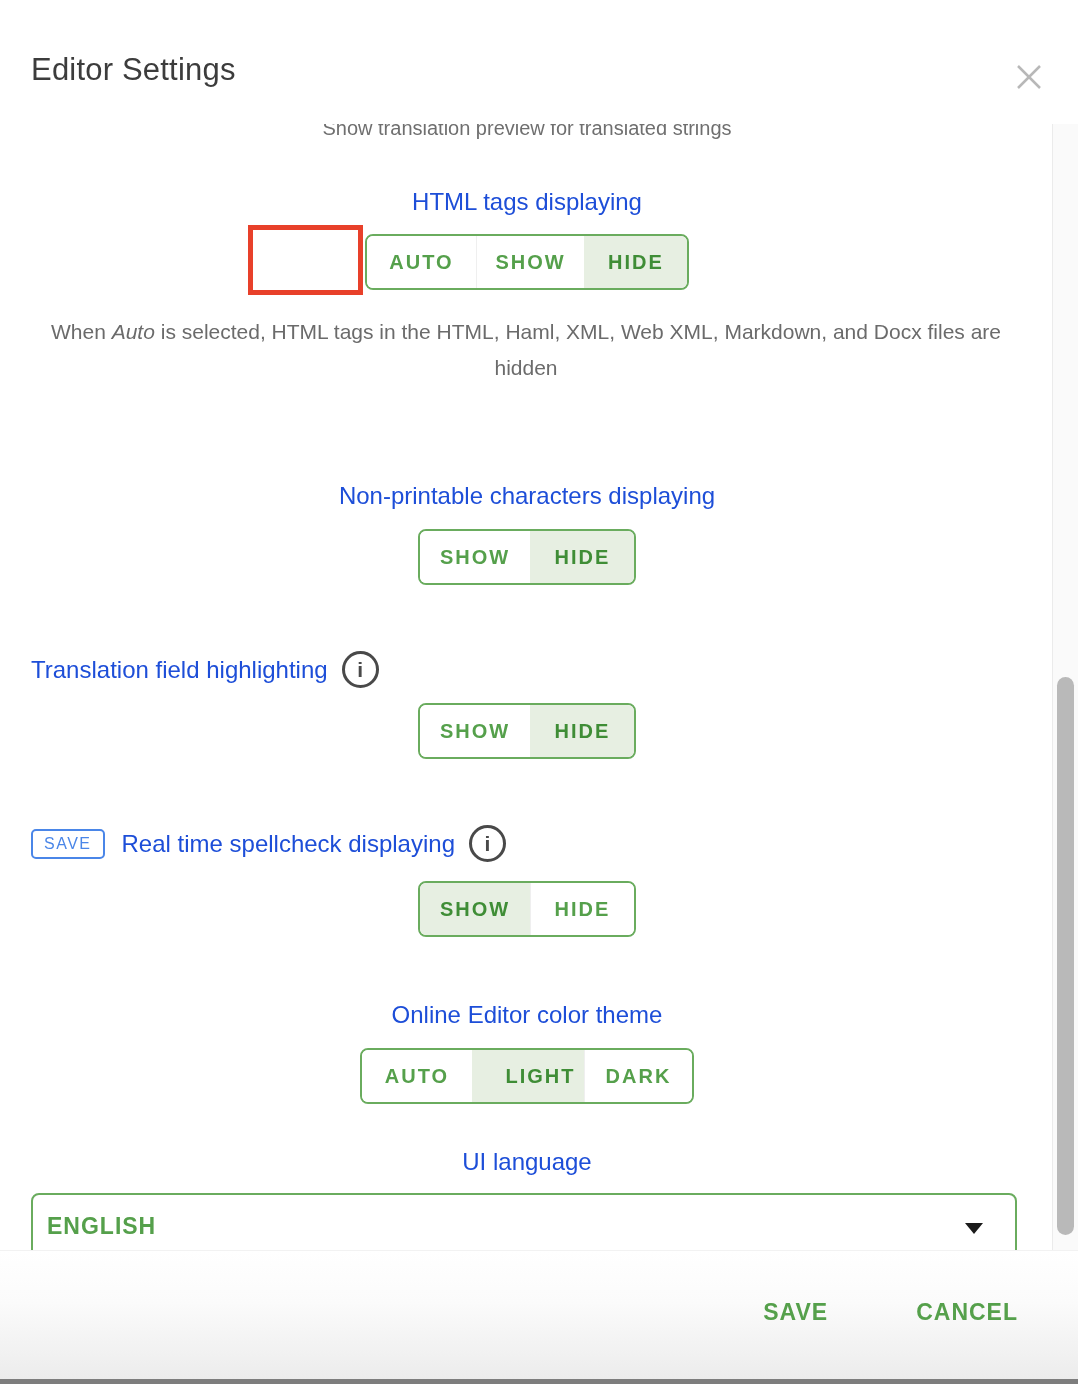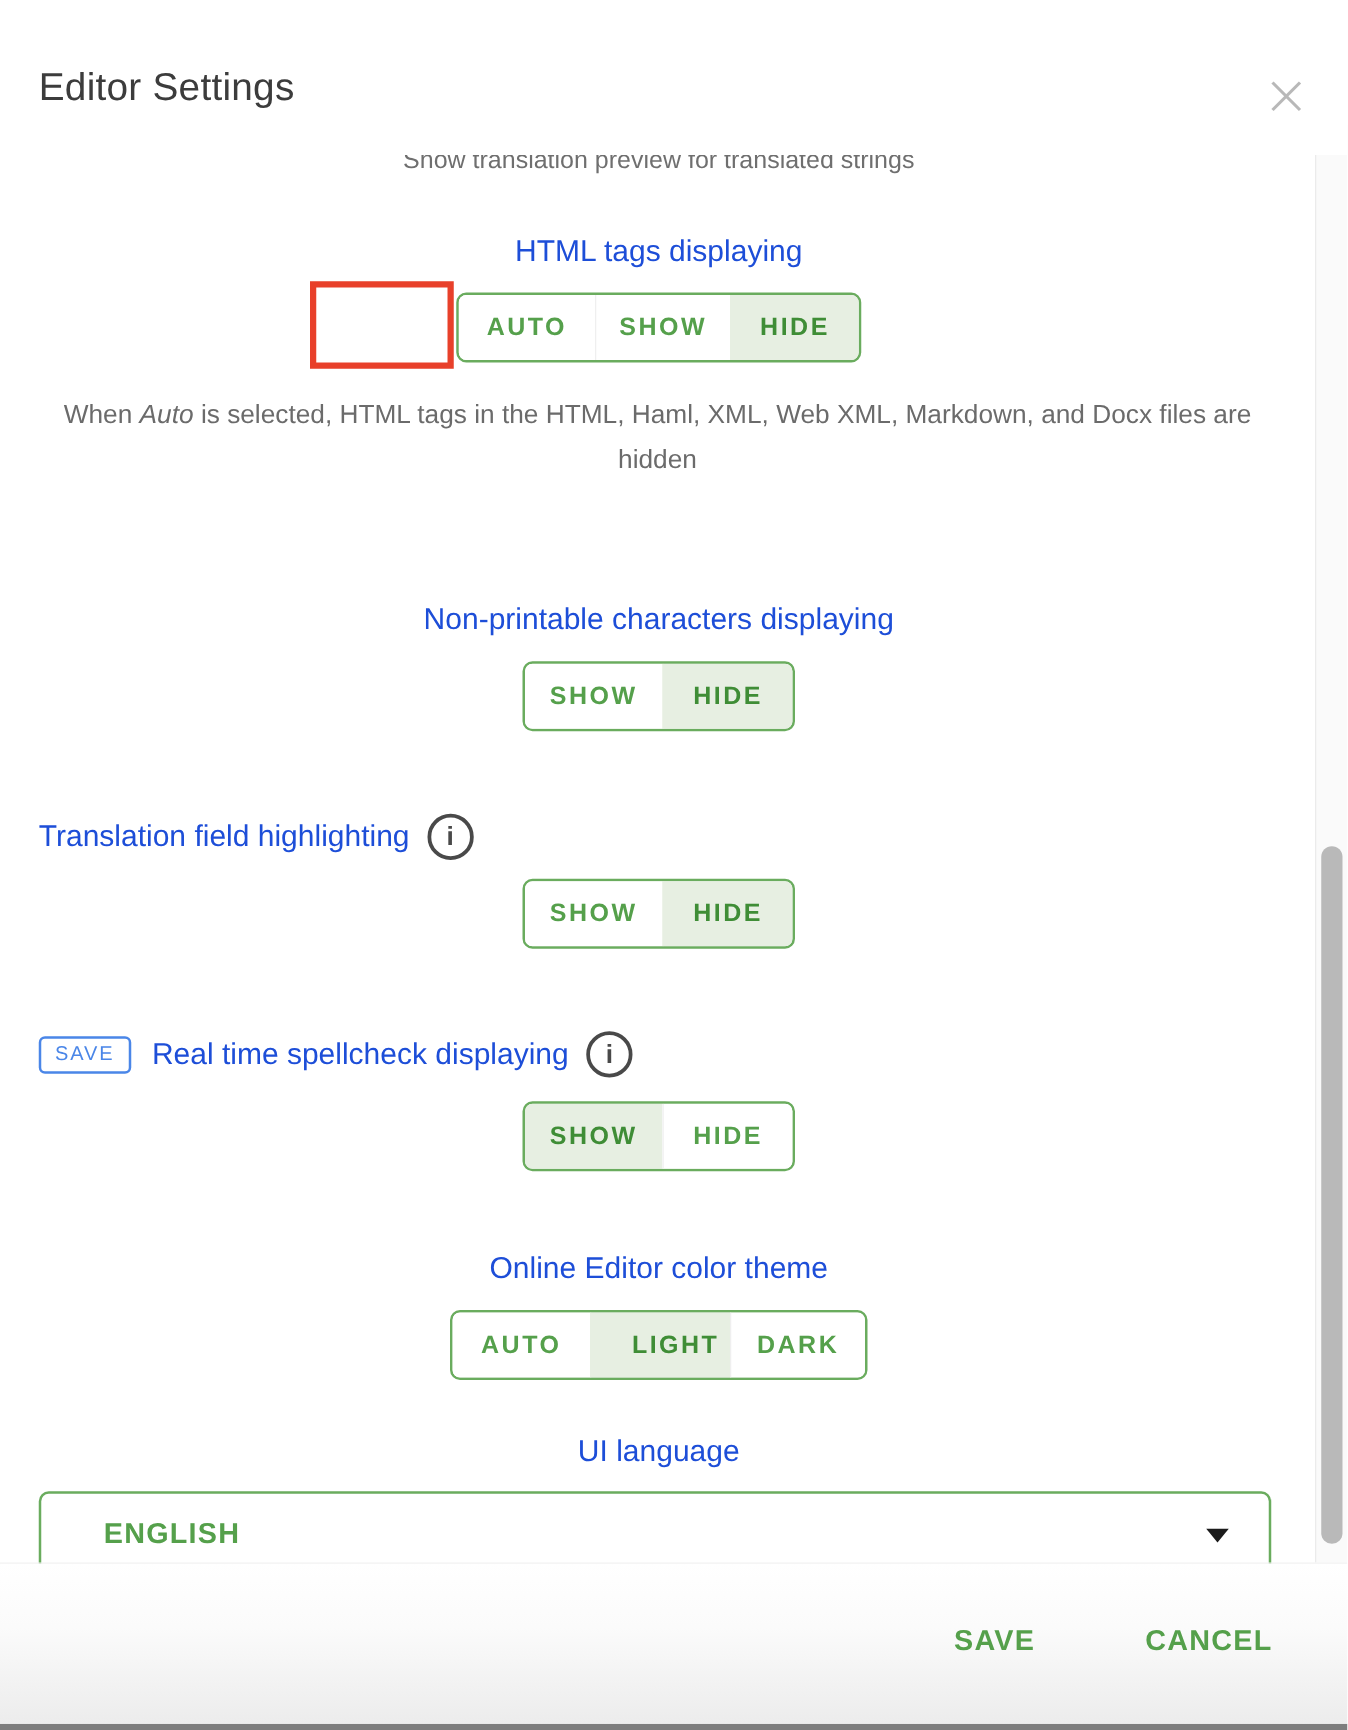--- a/index.html
+++ b/index.html
@@ -87,21 +87,21 @@
     display:inline-flex; align-items:center; justify-content:center;
     border:2px solid #4a86e8; border-radius:5px; color:#4a86e8;
     font-size:16px; font-weight:500; letter-spacing:1.5px;
     height:30px; padding:0 11px; margin-right:3px; flex:0 0 auto;
   }
 
   
   .dropdown {
     margin-top:17px; width:986px; height:66px;
     border:2.5px solid #6aac5e; border-radius:8px; background:#fff;
-    display:flex; align-items:center; padding:0 50px; position:relative; cursor:pointer;
+    display:flex; align-items:center; padding:0 14px; position:relative; cursor:pointer;
   }
   .dropdown-value { color:#55a04b; font-size:23px; font-weight:700; letter-spacing:1px; }
   .dropdown-arrow {
     position:absolute; right:32px; top:28px; width:0; height:0;
     border-left:9px solid transparent; border-right:9px solid transparent;
     border-top:11px solid #1b1b1b;
   }
 
   
   .dlg-footer {

